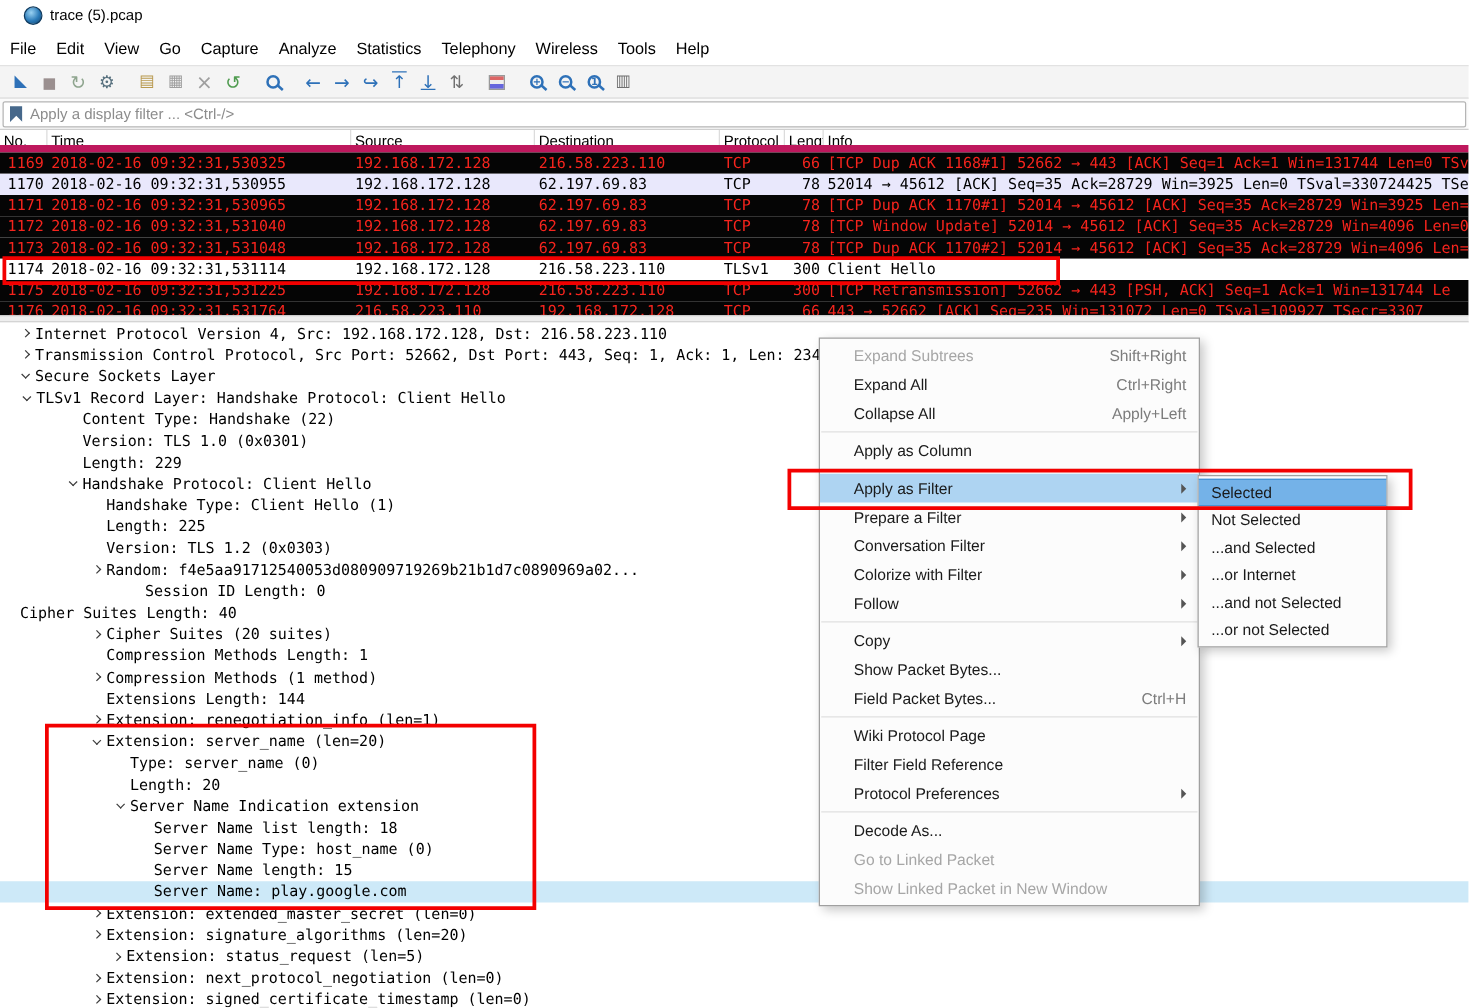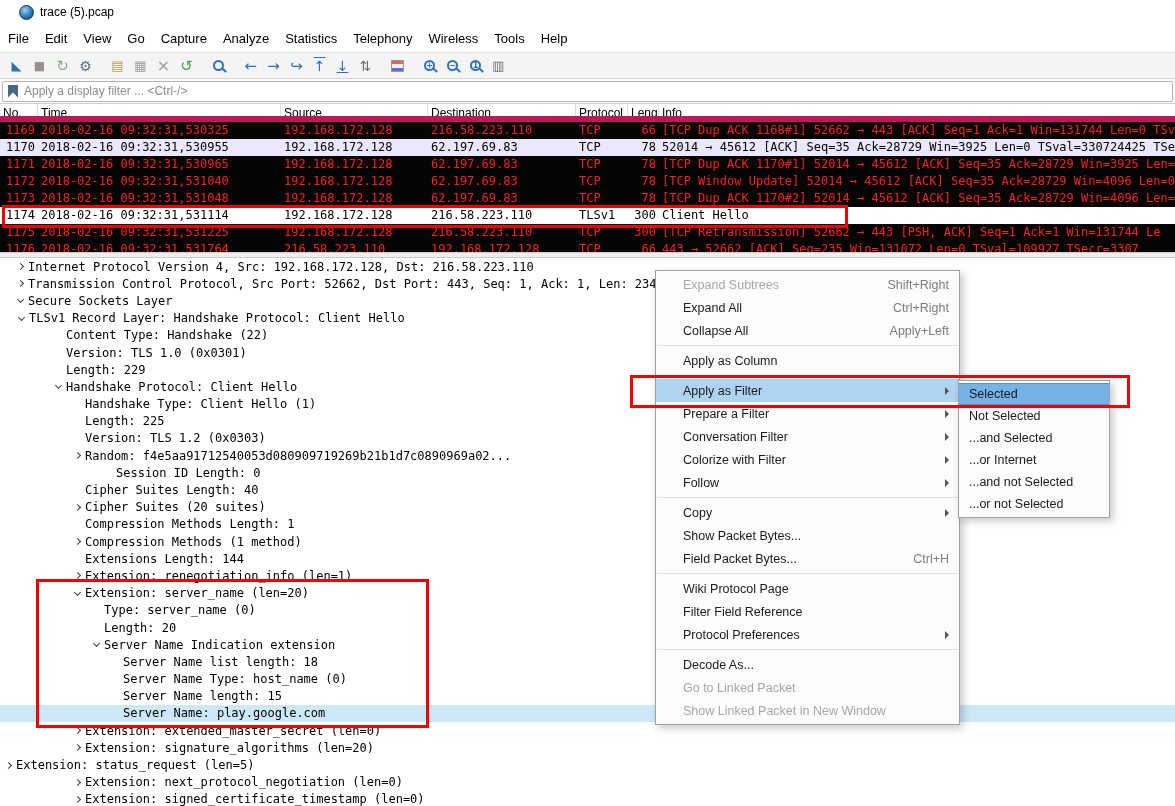--- a/index.html
+++ b/index.html
@@ -263,37 +263,37 @@
     <div class="tree-line" style="padding-left: 13px;"><span class="tw"><span class="chev-d"></span></span><span class="tree-text">TLSv1 Record Layer: Handshake Protocol: Client Hello</span></div>
     <div class="tree-line" style="padding-left: 50px;"><span class="tw"></span><span class="tree-text">Content Type: Handshake (22)</span></div>
     <div class="tree-line" style="padding-left: 50px;"><span class="tw"></span><span class="tree-text">Version: TLS 1.0 (0x0301)</span></div>
     <div class="tree-line" style="padding-left: 50px;"><span class="tw"></span><span class="tree-text">Length: 229</span></div>
     <div class="tree-line" style="padding-left: 50px;"><span class="tw"><span class="chev-d"></span></span><span class="tree-text">Handshake Protocol: Client Hello</span></div>
     <div class="tree-line" style="padding-left: 69px;"><span class="tw"></span><span class="tree-text">Handshake Type: Client Hello (1)</span></div>
     <div class="tree-line" style="padding-left: 69px;"><span class="tw"></span><span class="tree-text">Length: 225</span></div>
     <div class="tree-line" style="padding-left: 69px;"><span class="tw"></span><span class="tree-text">Version: TLS 1.2 (0x0303)</span></div>
     <div class="tree-line" style="padding-left: 69px;"><span class="tw"><span class="chev-r"></span></span><span class="tree-text">Random: f4e5aa91712540053d080909719269b21b1d7c0890969a02...</span></div>
     <div class="tree-line" style="padding-left: 100px;"><span class="tw"></span><span class="tree-text">Session ID Length: 0</span></div>
-    <div class="tree-line" style="padding-left: 69px; text-align: right;"><span class="tw"></span><span class="tree-text">Cipher Suites Length: 40</span></div>
+    <div class="tree-line" style=" text-align: right;"><span class="tw"></span><span class="tree-text">Cipher Suites Length: 40</span></div>
     <div class="tree-line" style="padding-left: 69px;"><span class="tw"><span class="chev-r"></span></span><span class="tree-text">Cipher Suites (20 suites)</span></div>
     <div class="tree-line" style="padding-left: 69px;"><span class="tw"></span><span class="tree-text">Compression Methods Length: 1</span></div>
     <div class="tree-line" style="padding-left: 69px;"><span class="tw"><span class="chev-r"></span></span><span class="tree-text">Compression Methods (1 method)</span></div>
     <div class="tree-line" style="padding-left: 69px;"><span class="tw"></span><span class="tree-text">Extensions Length: 144</span></div>
     <div class="tree-line" style="padding-left: 69px;"><span class="tw"><span class="chev-r"></span></span><span class="tree-text">Extension: renegotiation_info (len=1)</span></div>
     <div class="tree-line" style="padding-left: 69px;"><span class="tw"><span class="chev-d"></span></span><span class="tree-text">Extension: server_name (len=20)</span></div>
     <div class="tree-line" style="padding-left: 88px;"><span class="tw"></span><span class="tree-text">Type: server_name (0)</span></div>
     <div class="tree-line" style="padding-left: 88px;"><span class="tw"></span><span class="tree-text">Length: 20</span></div>
     <div class="tree-line" style="padding-left: 88px;"><span class="tw"><span class="chev-d"></span></span><span class="tree-text">Server Name Indication extension</span></div>
     <div class="tree-line" style="padding-left: 107px;"><span class="tw"></span><span class="tree-text">Server Name list length: 18</span></div>
     <div class="tree-line" style="padding-left: 107px;"><span class="tw"></span><span class="tree-text">Server Name Type: host_name (0)</span></div>
     <div class="tree-line" style="padding-left: 107px;"><span class="tw"></span><span class="tree-text">Server Name length: 15</span></div>
     <div class="tree-line selected" style="padding-left: 107px;"><span class="tw"></span><span class="tree-text">Server Name: play.google.com</span></div>
     <div class="tree-line" style="padding-left: 69px;"><span class="tw"><span class="chev-r"></span></span><span class="tree-text">Extension: extended_master_secret (len=0)</span></div>
     <div class="tree-line" style="padding-left: 69px;"><span class="tw"><span class="chev-r"></span></span><span class="tree-text">Extension: signature_algorithms (len=20)</span></div>
-    <div class="tree-line" style=""><span class="tw"><span class="chev-r"></span></span><span class="tree-text">Extension: status_request (len=5)</span></div>
+    <div class="tree-line" style="padding-left: 69px; margin-left: 16px;"><span class="tw"><span class="chev-r"></span></span><span class="tree-text">Extension: status_request (len=5)</span></div>
     <div class="tree-line" style="padding-left: 69px;"><span class="tw"><span class="chev-r"></span></span><span class="tree-text">Extension: next_protocol_negotiation (len=0)</span></div>
     <div class="tree-line" style="padding-left: 69px;"><span class="tw"><span class="chev-r"></span></span><span class="tree-text">Extension: signed_certificate_timestamp (len=0)</span></div>
   </div>
 
 <div class="context-menu">
     <div class="cm-item disabled">
       <span class="cm-label">Expand Subtrees</span>
       <span class="cm-shortcut">Shift+Right</span>
     </div>
     <div class="cm-item">

